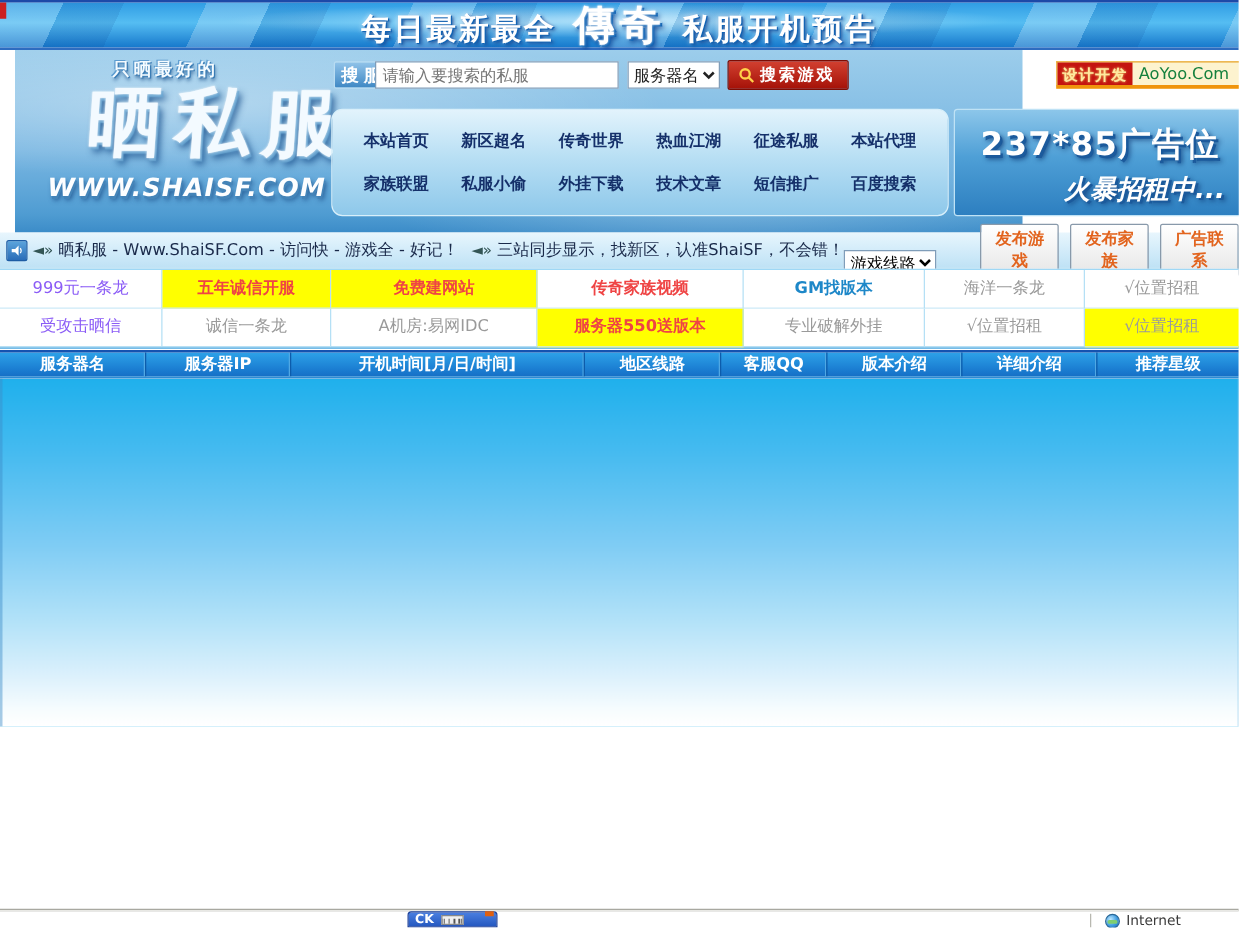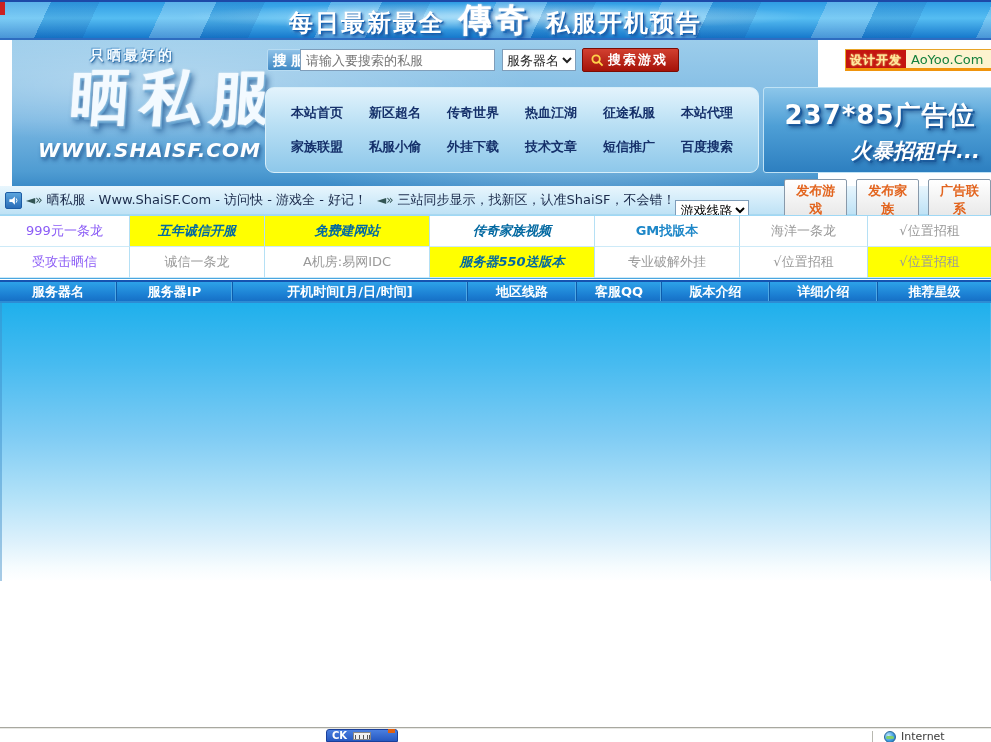--- a/index.html
+++ b/index.html
@@ -88,21 +88,21 @@
 
   
   .promo-grid { position:absolute; left:0; top:215px; width:991px; height:64px;
     display:grid; grid-template-columns:130px 135px 165px 165px 145px 128px 123px;
     grid-auto-rows:31px; background:#fff; border-top:1px solid #9fd8f5; border-bottom:2px solid #4aa6e0; }
   .promo-cell { border-right:1px solid #b5e0f5; border-bottom:1px solid #cdeaf8; line-height:30px;
     text-align:center; font-size:13px; cursor:pointer; white-space:nowrap; overflow:hidden; }
   .promo-cell:nth-child(7n) { border-right:none; }
   .bg-yellow { background:#ffff00; }
   .c-blue { color:#8b5cf6; }
-  .c-red  { color:#0369a1; font-weight:bold;font-style:italic; }
+  .c-red  { color:#ef4444; font-weight:bold; }
   .c-teal { color:#1d87c8; font-weight:bold; }
   .c-gray { color:#9a9a9a; }
 
   
   .tbl-head { position:absolute; left:0; top:280px; width:991px; height:23px;
     background:linear-gradient(180deg,#2da2e8 0%,#1b7ed2 70%,#1670c6 100%);
     border-top:2px solid #1553b0; border-bottom:2px solid #2d8cd4;
     display:grid; grid-template-columns:117px 116px 235px 109px 85px 108px 108px 113px; }
   .tbl-head .th { color:#fff; font-size:13px; font-weight:bold; text-align:center; line-height:19px;
     border-right:1px solid #0d5cab; box-shadow:inset -1px 0 0 #4fa8e4; white-space:nowrap; overflow:hidden; }

